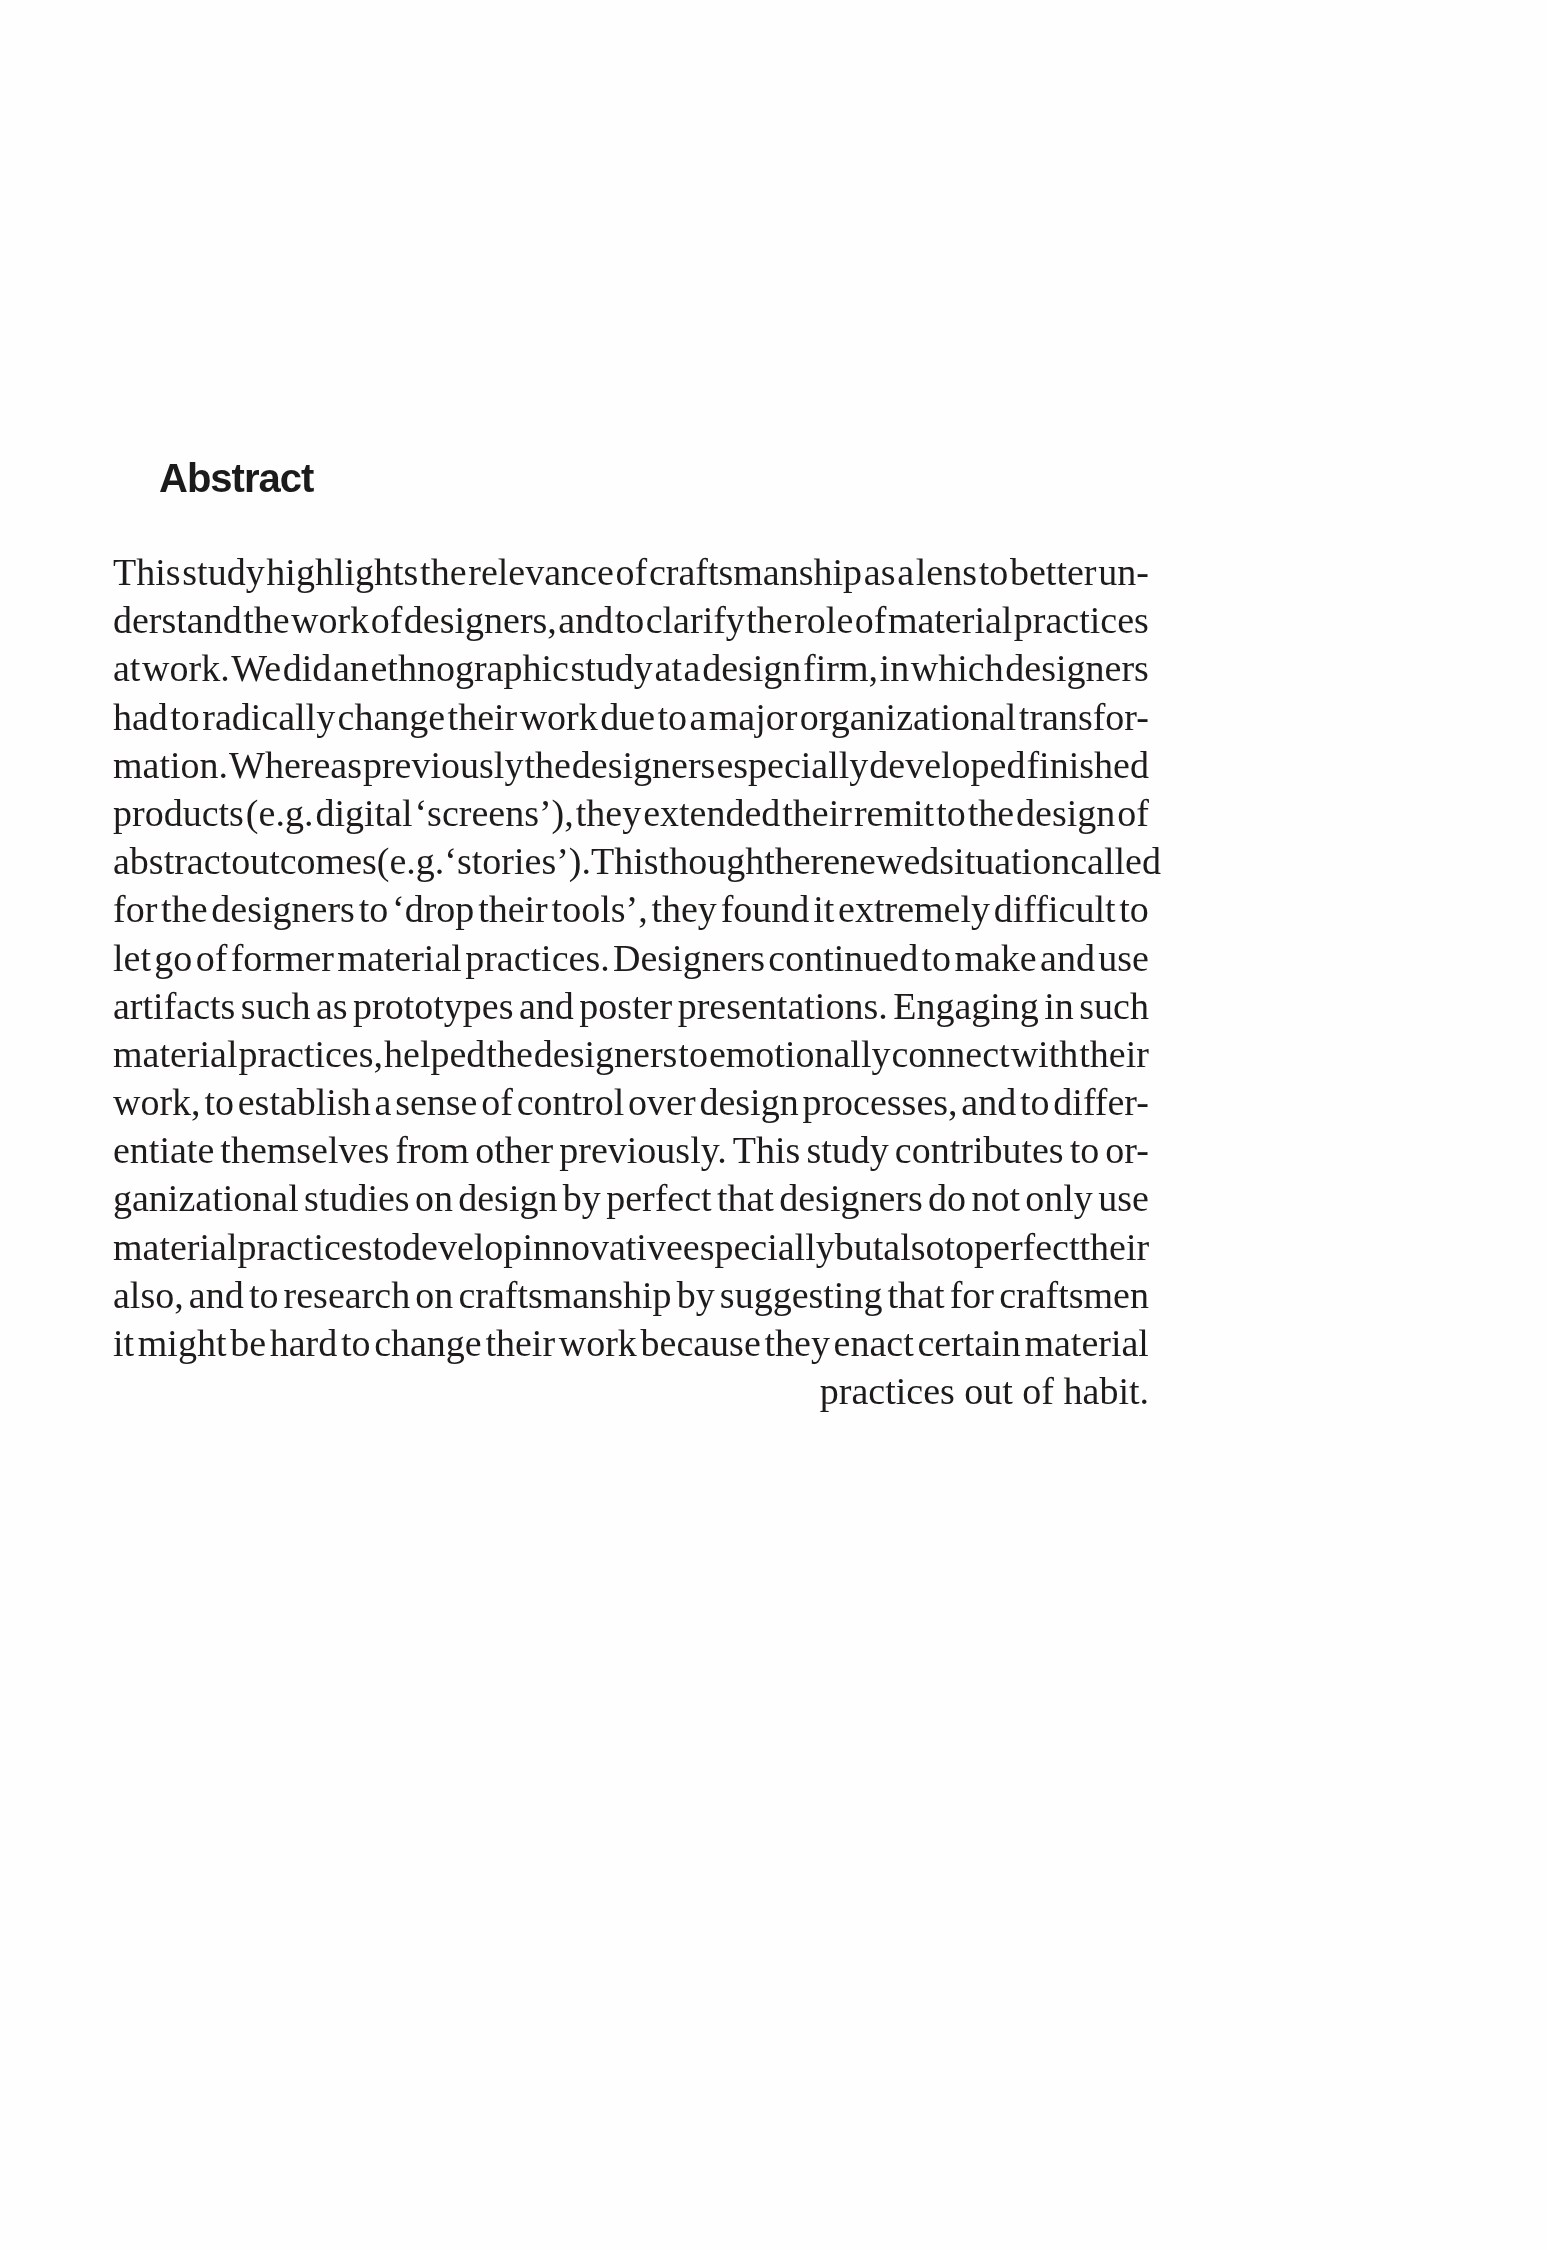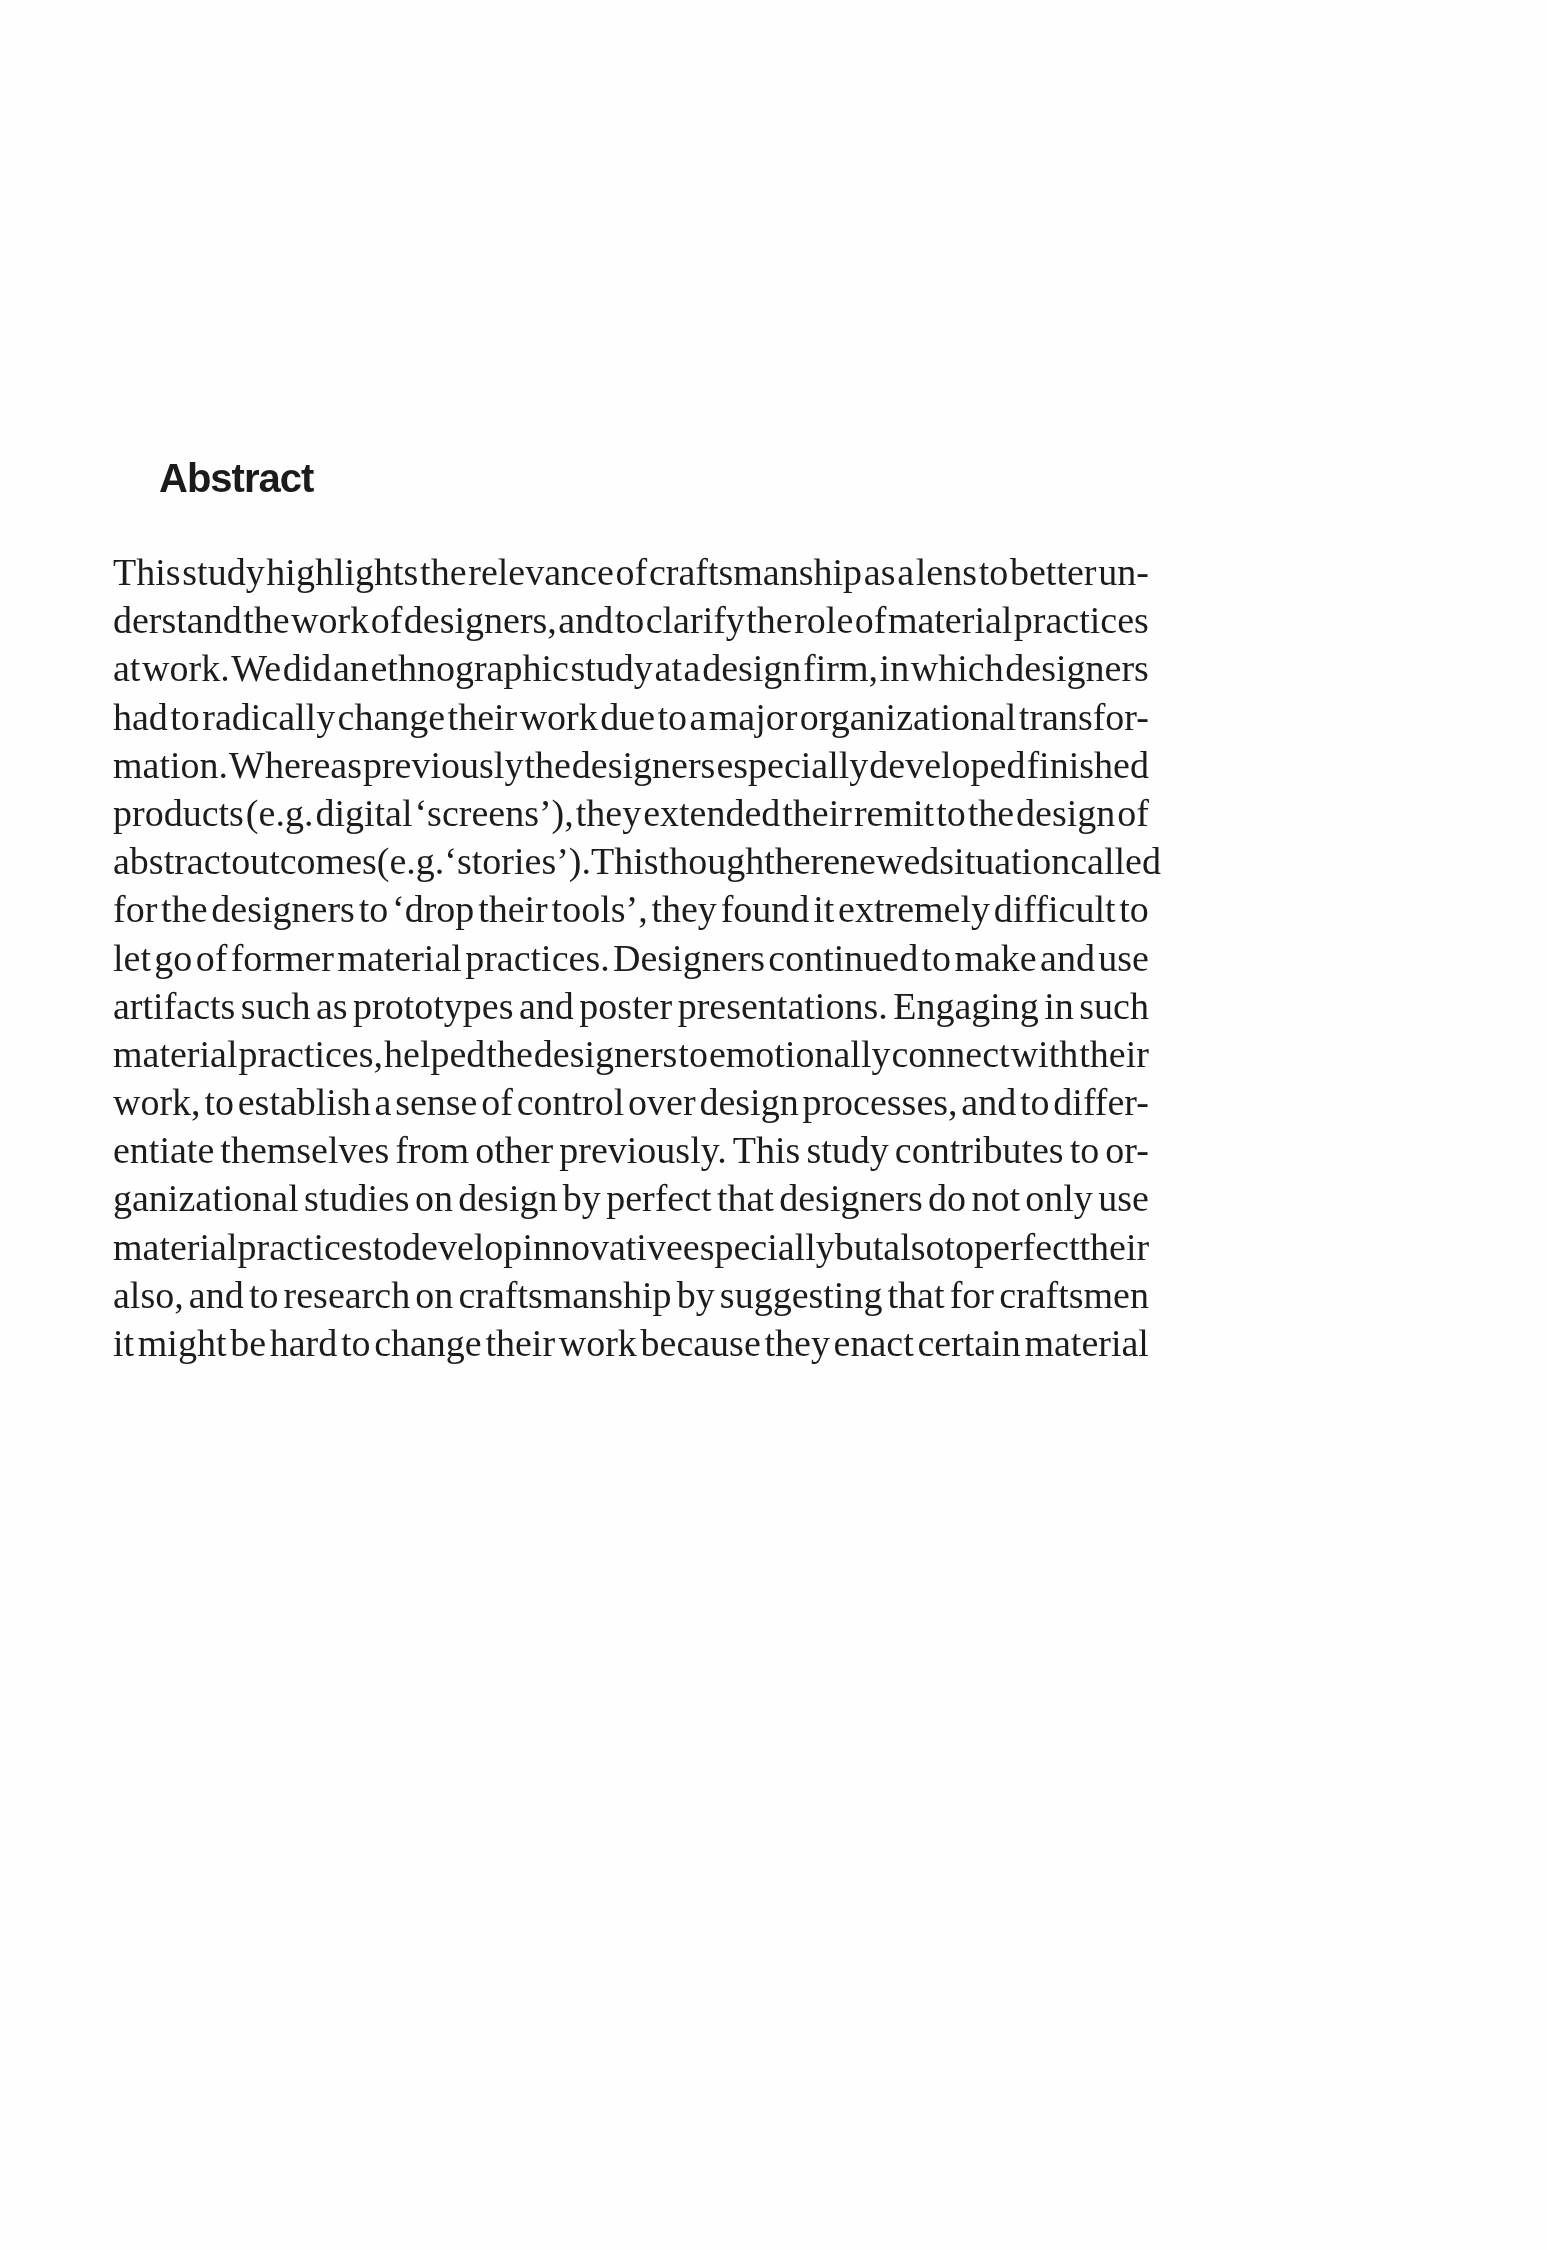--- a/index.html
+++ b/index.html
@@ -281,14 +281,15 @@
         <span>to</span>
         <span>change</span>
         <span>their</span>
         <span>work</span>
         <span>because</span>
         <span>they</span>
         <span>enact</span>
         <span>certain</span>
         <span>material</span>
       </div>
+      <div class="line last">practices out of habit.</div>
     </div>
 </div>
 
 </body></html>

